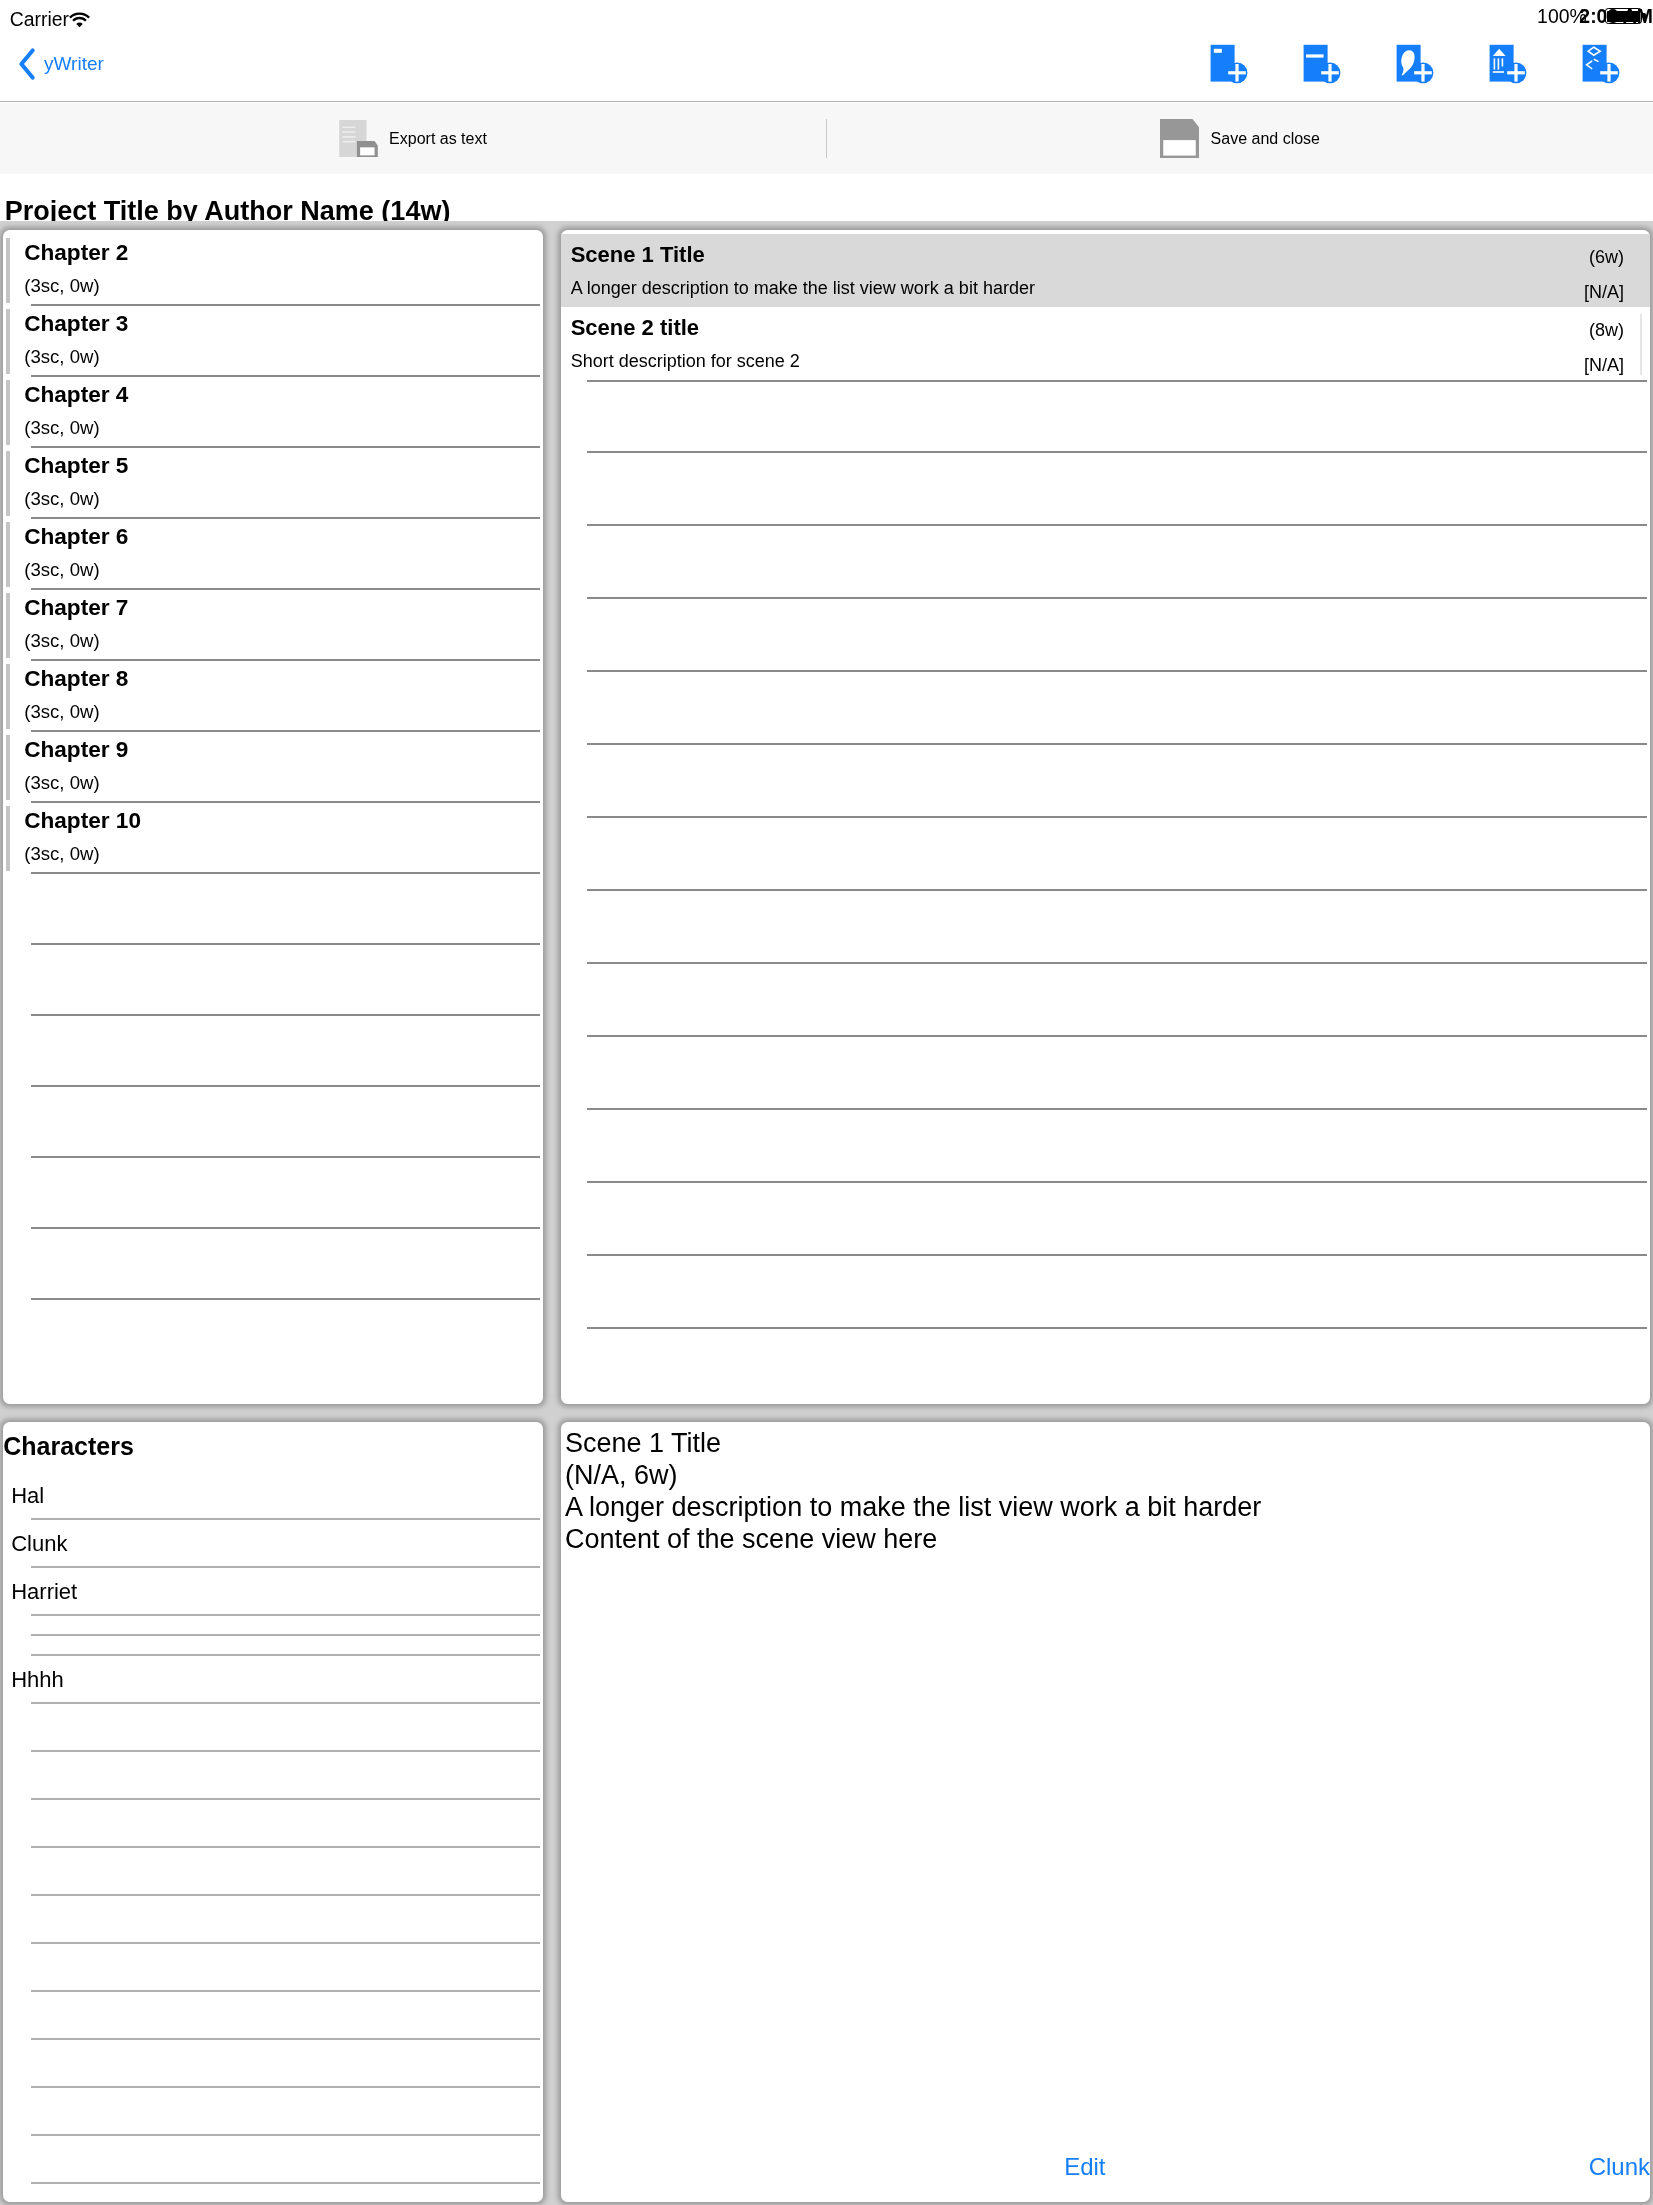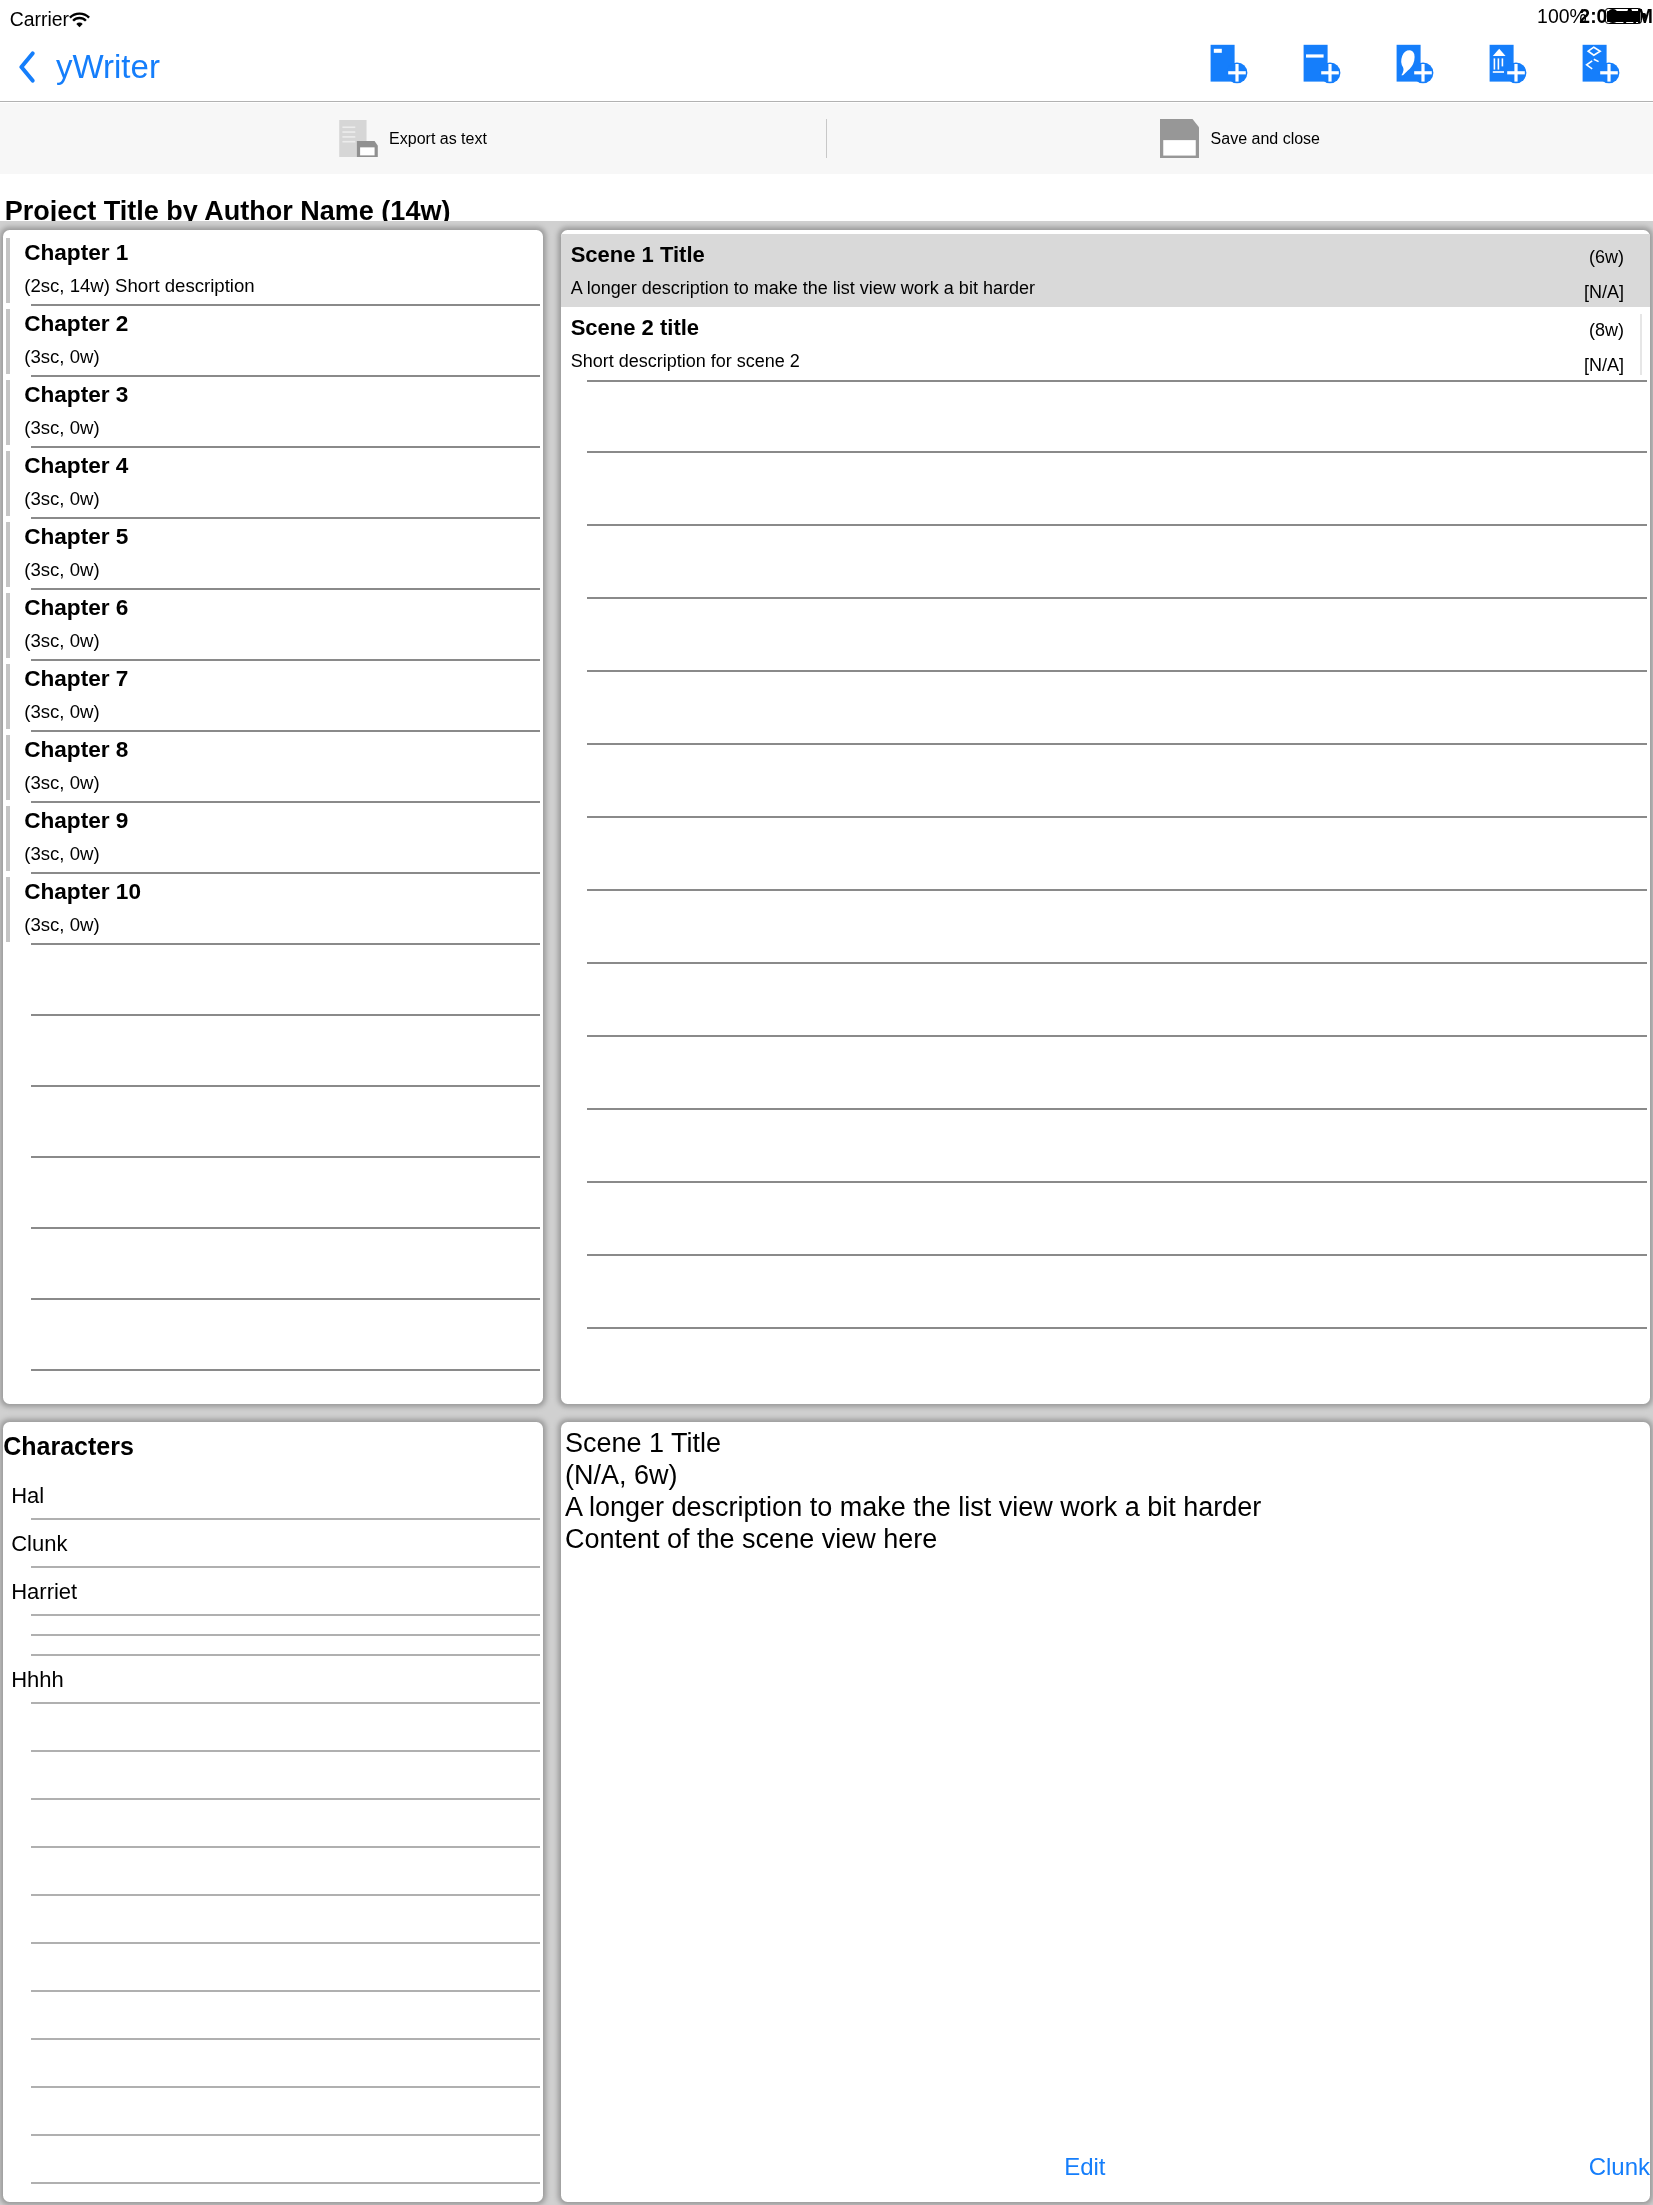--- a/index.html
+++ b/index.html
@@ -10,21 +10,21 @@
   .status-bar { position: absolute; left: 0; top: 0; width: 1653px; height: 32px; font-size: 19.4px; }
   .status-bar .carrier { position: absolute; left: 9.7px; top: 8px; display: flex; align-items: center; gap: 0; justify-content: center; }
   .status-bar .time { position: absolute; left: 0; right: 0; top: 4.8px; text-align: right; font-weight: bold; }
   .status-bar .battery { position: absolute; right: 11.3px; top: 4.8px; display: flex; align-items: center; gap: 18px; }
   .batt-shape { width: 37px; height: 16px; border: 1.6px solid #000; border-radius: 3.2px; padding: 1.6px; position: relative; }
   .batt-shape::before { content: ""; display: block; width: 100%; height: 100%; background: #000; border-radius: 0.8px; }
   .batt-shape::after { content: ""; position: absolute; right: -4.8px; top: 4px; width: 2.4px; height: 5.7px; background: #000; border-radius: 0 1.6px 1.6px 0; }
 
   
   .nav-bar { position: absolute; left: 0; top: 32px; width: 1653px; height: 70px; border-bottom: 1.6px solid #b2b2b2; background: #fff; }
-  .back-btn { position: absolute; left: 18px; top: 16px; display: flex; align-items: center; gap: 20px; color: #157efb; font-size: 33px; cursor: pointer; }
+  .back-btn { position: absolute; left: 18px; top: 16px; display: flex; align-items: center; gap: 8px; color: #157efb; font-size: 19px; cursor: pointer; }
   .nav-actions { position: absolute; right: 32px; top: 11.3px; display: flex; gap: 53px; }
   .nav-actions .icon-btn { width: 40px; height: 42px; cursor: pointer; }
 
   
   .toolbar { position: absolute; left: 0; top: 103px; width: 1653px; height: 71px; background: #f7f7f7; display: flex; }
   .toolbar .tb-btn { flex: 1; display: flex; justify-content: center; align-items: center; gap: 11.3px; font-size: 16px; cursor: pointer; }
   .toolbar .tb-sep { width: 1.6px; background: #c8c8c8; margin: 16px 0; }
 
   .project-title { position: absolute; left: 4.8px; top: 196px; font-size: 27px; font-weight: bold; }
 
@@ -168,25 +168,20 @@
 </div>
 
 <div class="project-title">Project Title by Author Name (14w)</div>
 
 <div class="gutter-bg"></div>
 
 <div class="panel p-chapters">
   <div style="height:4.8px"></div>
   <div class="ch-row">
       <span class="bar"></span>
-      <span class="title">Chapter 1</span>
-      <span class="desc">(2sc, 14w) Short description</span>
-    </div>
-  <div class="ch-row">
-      <span class="bar"></span>
       <span class="title">Chapter 2</span>
       <span class="desc">(3sc, 0w)</span>
     </div>
   <div class="ch-row">
       <span class="bar"></span>
       <span class="title">Chapter 3</span>
       <span class="desc">(3sc, 0w)</span>
     </div>
   <div class="ch-row">
       <span class="bar"></span>

